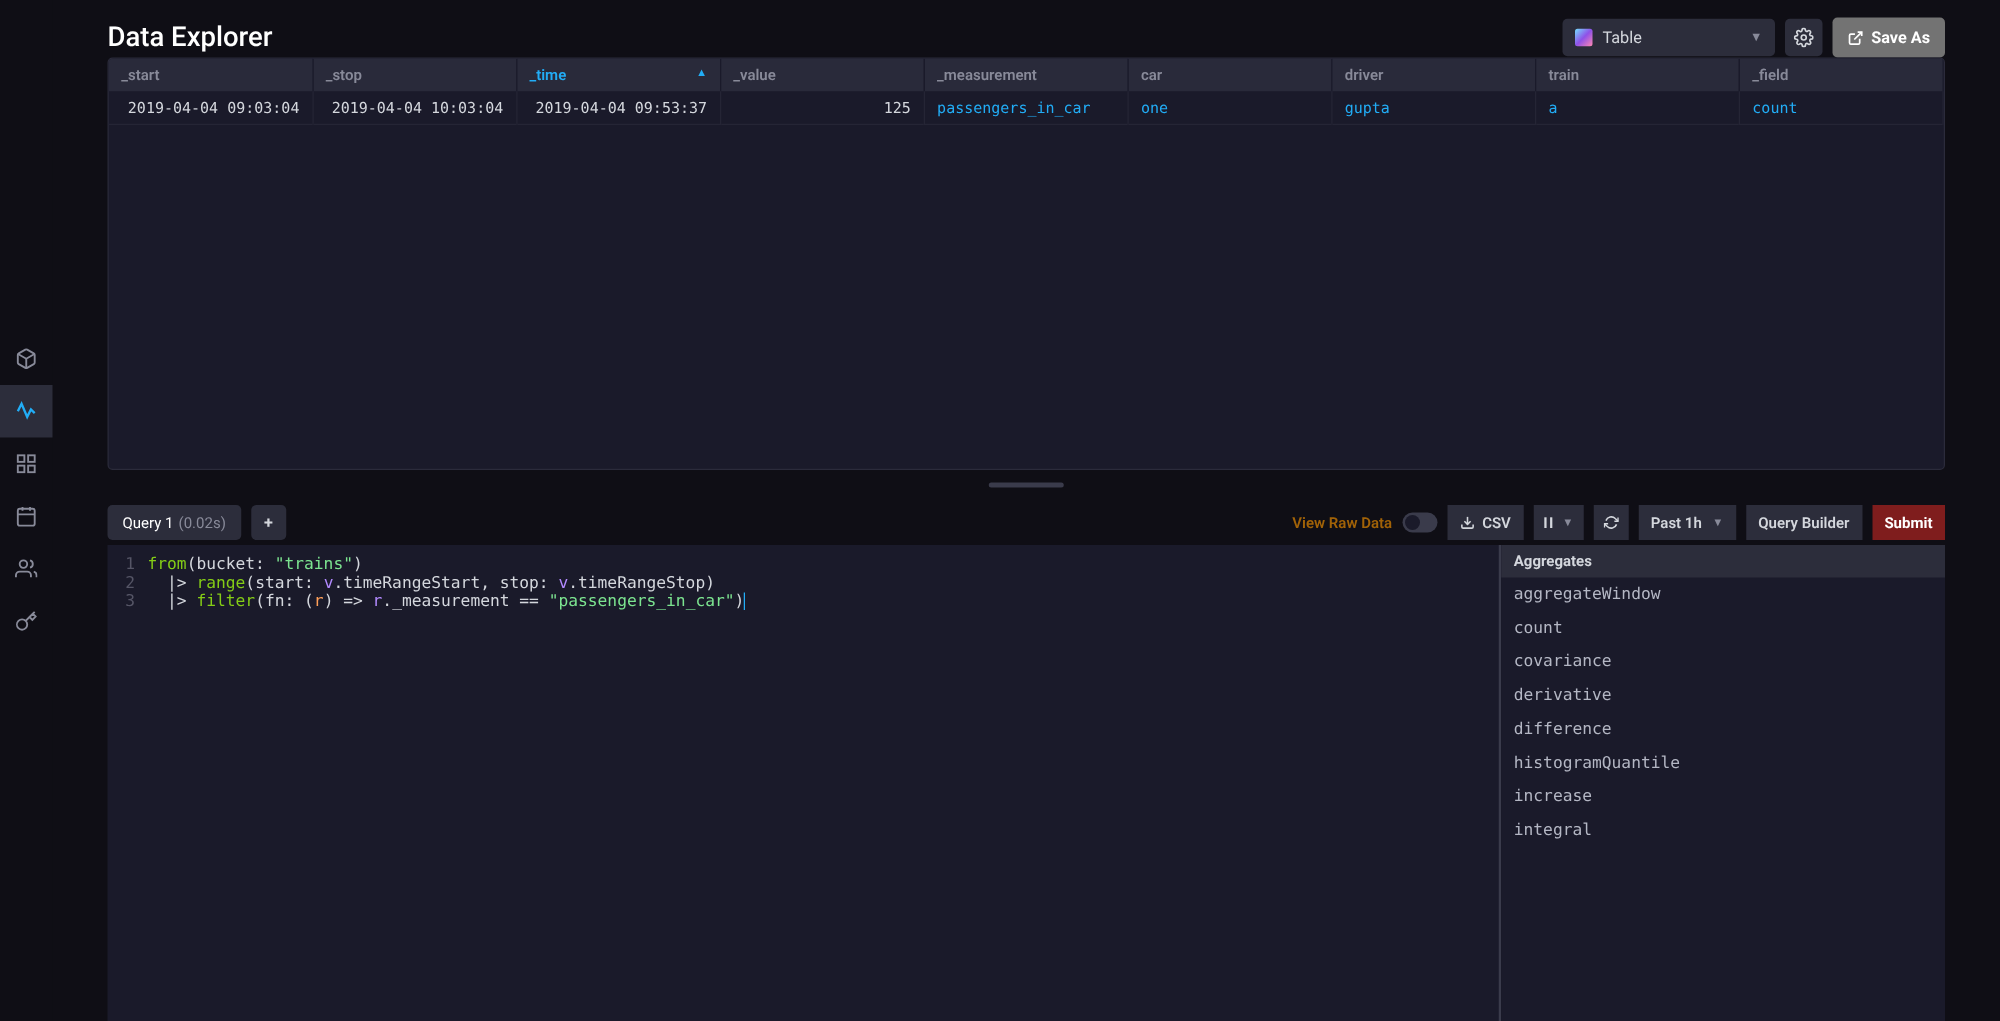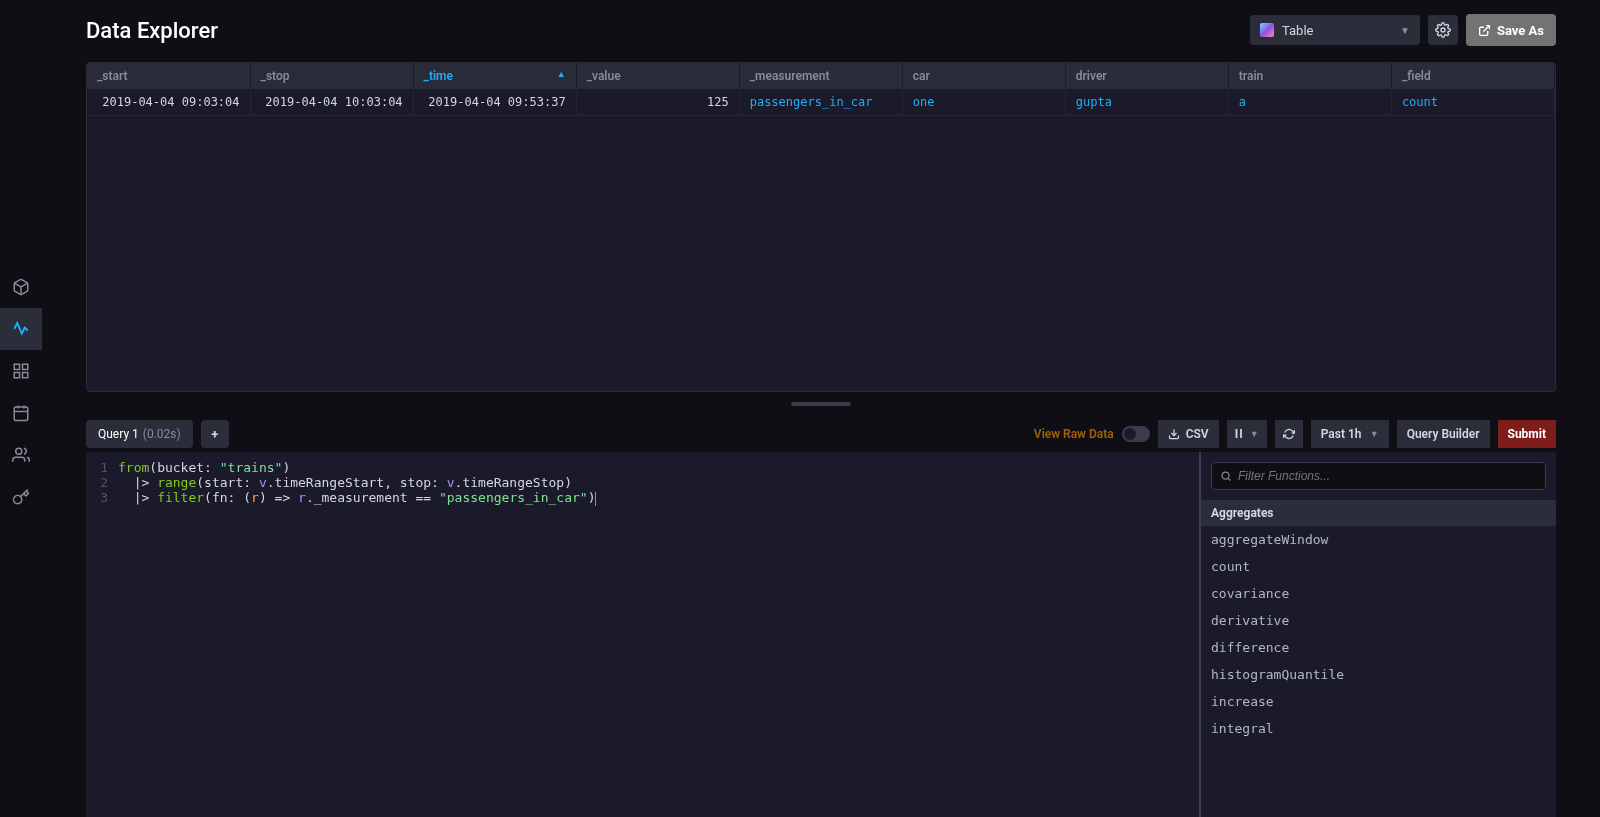--- a/index.html
+++ b/index.html
@@ -19,21 +19,21 @@
   padding-top: 266px;
 }
 .nav-rail .nav-item {
   width: 42px; height: 42px;
   display: flex; align-items: center; justify-content: center;
   color: #888a99; cursor: pointer;
 }
 .nav-rail .nav-item.active { background: #2c2d3b; color: #22adf6; }
 
 .main { flex: 1; padding: 14px 44px 0 44px; display:flex; flex-direction:column; height:100%; }
-.header { display:flex; align-items:center; justify-content:space-between; margin-bottom:16px; }
+.header { display:flex; align-items:center; justify-content:space-between; }
 .header h1 { font-size: 22px; font-weight: 500; color: #ffffff; }
 .header .controls { display:flex; gap:8px; align-items:center; }
 
 .dd {
   background:#2c2d3b; height:30px; display:flex; align-items:center;
   padding:0 10px; gap:8px; border-radius:4px; cursor:pointer;
   color:#d4d7dd; font-size:13px;
 }
 .dd .caret { margin-left:auto; color:#888a99; font-size:10px; }
 .dd .chip {
@@ -321,29 +321,20 @@
           <div class="ed-line">
             <span class="ln">2</span>
             <span class="code"><span class="tok-plain">  |&gt; </span><span class="tok-kw">range</span><span class="tok-plain">(start: </span><span class="tok-var">v</span><span class="tok-plain">.timeRangeStart, stop: </span><span class="tok-var">v</span><span class="tok-plain">.timeRangeStop)</span></span>
           </div>
           <div class="ed-line">
             <span class="ln">3</span>
             <span class="code"><span class="tok-plain">  |&gt; </span><span class="tok-kw">filter</span><span class="tok-plain">(fn: (</span><span class="tok-param">r</span><span class="tok-plain">) =&gt; </span><span class="tok-var">r</span><span class="tok-plain">._measurement == </span><span class="tok-str">"passengers_in_car"</span><span class="tok-plain">)</span><span class="cursor"></span></span>
           </div>
         </div>
       <div class="side-panel">
-        <div class="search-wrap">
-          <div class="search">
-            <svg viewBox="0 0 24 24" width="12" height="12" fill="none" stroke="currentColor" stroke-width="2.5">
-                <circle cx="11" cy="11" r="7"></circle>
-                <line x1="21" y1="21" x2="16.65" y2="16.65"></line>
-              </svg>
-            <input placeholder="Filter Functions..." style="">
-          </div>
-        </div>
         <div class="func-group">Aggregates</div>
         <div id="func-list">
             <div class="func-item">aggregateWindow</div>
             <div class="func-item">count</div>
             <div class="func-item">covariance</div>
             <div class="func-item">derivative</div>
             <div class="func-item">difference</div>
             <div class="func-item">histogramQuantile</div>
             <div class="func-item">increase</div>
             <div class="func-item">integral</div>

